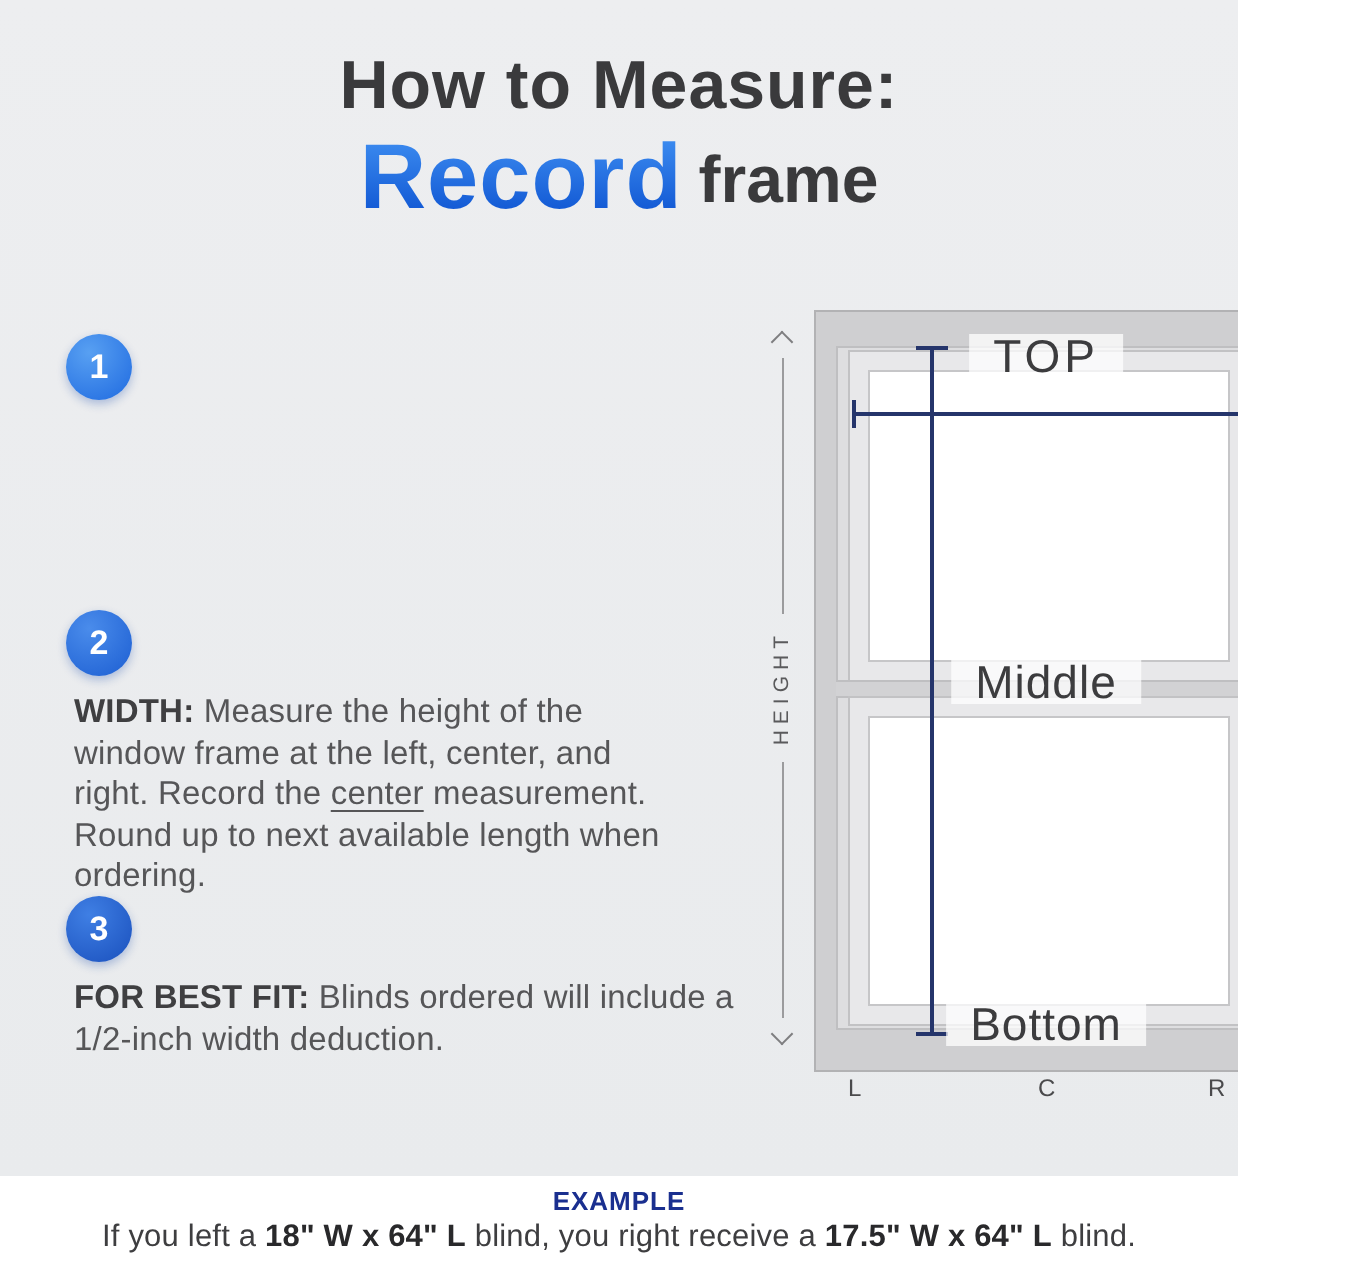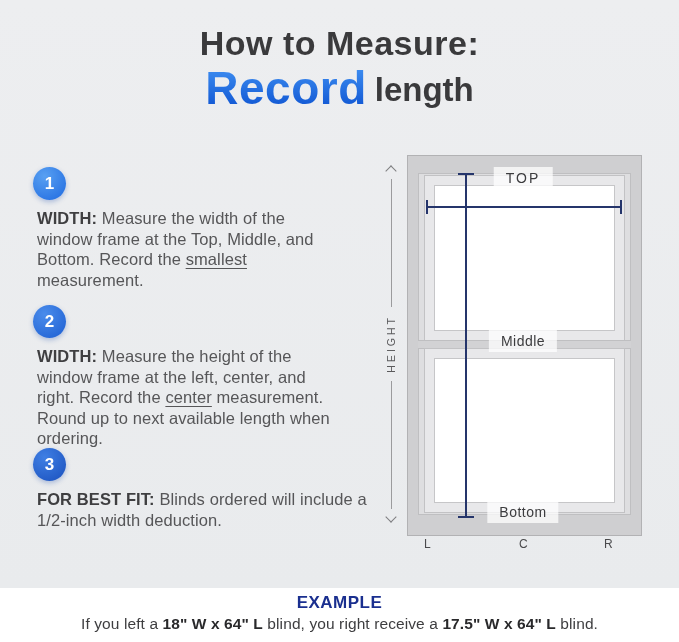--- a/index.html
+++ b/index.html
@@ -1,18 +1,18 @@
 <!DOCTYPE html>
 <html><head>
 <meta charset="utf-8">
 <style>
   * { margin:0; padding:0; box-sizing:border-box; }
   html,body { background:#fff; }
   .page {
-    position:relative; width:679px; height:642px; overflow:hidden;
+    position:relative; width:619px; height:642px; overflow:hidden;
     font-family:"Liberation Sans", sans-serif; background:#fff;
   }
   
   .main {
     position:absolute; top:0; left:0; right:0; bottom:54px;
     background:linear-gradient(180deg,#edeef0 0%, #e9ebed 100%);
     box-shadow:0 3px 9px rgba(0,0,0,0.20);
   }
   
   .title { position:absolute; top:24px; left:0; right:0; text-align:center; color:#3a3a3c; }
@@ -89,53 +89,50 @@
   }
   .mline-v { position:absolute; left:85px; top:43px; width:2px; height:345px; background:#25356b; }
   .mline-h { position:absolute; left:46px; top:76px; width:196px; height:2px; background:#25356b; }
   .tickh { position:absolute; width:16px; height:2px; left:-7px; background:#25356b; }
   .t-top { top:0; } .t-bot { bottom:0; }
   .tickv { position:absolute; width:2px; height:14px; top:-6px; background:#25356b; }
   .t-l { left:0; } .t-r { right:0; }
   .plabel {
     position:absolute; left:143px; transform:translateX(-50%);
     background:rgba(255,255,255,0.74); padding:0 12px;
-    font-size:14px; line-height:22px; color:#3c3c3e; white-space:nowrap;
+    font-size:23px; line-height:22px; color:#3c3c3e; white-space:nowrap;
   }
   .pl-top { top:37px; letter-spacing:2px; }
   .pl-middle { top:200px; letter-spacing:0.5px; }
   .pl-bottom { top:371px; letter-spacing:0.5px; }
   .mark { position:absolute; top:407px; font-size:12px; letter-spacing:1px; color:#4a4a4c; }
   .mark-l { left:44px; } .mark-c { left:139px; } .mark-r { left:224px; }
   
   .footer { position:absolute; left:0; bottom:0; width:100%; height:54px; background:#fff; text-align:center; }
-  .ex-h { margin-top:5px; font-size:17px; font-weight:700; color:#1a2f8f; letter-spacing:0.5px; }
+  .ex-h { margin-top:5px; font-size:13px; font-weight:700; color:#1a2f8f; letter-spacing:0.5px; }
   .ex-t { margin-top:2px; font-size:15.5px; color:#3e3e40; letter-spacing:0.1px; }
   .ex-t strong { color:#29292b; font-weight:700; }
 </style>
 </head>
 <body>
 
 <div class="page">
   <div class="main">
 
     <header class="title">
       <div class="t1">How to Measure:</div>
       <div class="t2">
-        <span class="hl">Record</span><span class="rest">length</span>
+        <span class="hl">Record</span><span class="rest">frame</span>
       </div>
     </header>
 
     <div class="step s1">
       <div class="badge b1">
         <span>1</span>
       </div>
-      <p class="stext w300">
-        <strong>WIDTH:</strong><span> Measure the width of the window frame at the Top, Middle, and Bottom. Record the </span><span class="u">smallest</span><span> measurement.</span>
-      </p>
     </div>
 
     <div class="step s2">
       <div class="badge b2">
         <span>2</span>
       </div>
       <p class="stext w300">
         <strong>WIDTH:</strong><span> Measure the height of the window frame at the left, center, and right. Record the </span><span class="u">center</span><span> measurement. Round up to next available length when ordering.</span>
       </p>
     </div>

